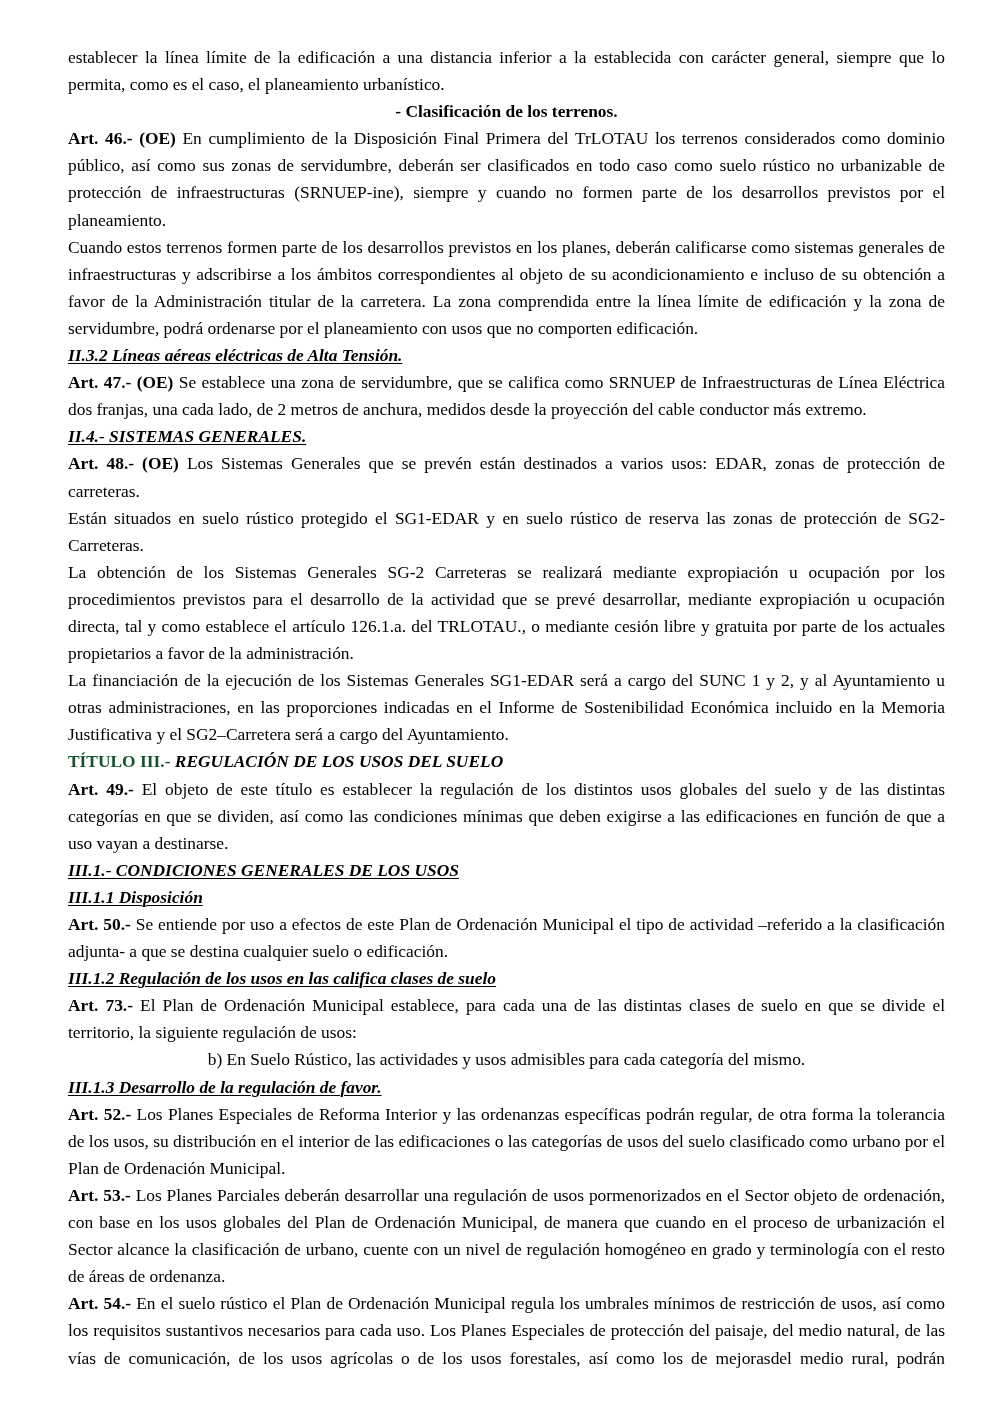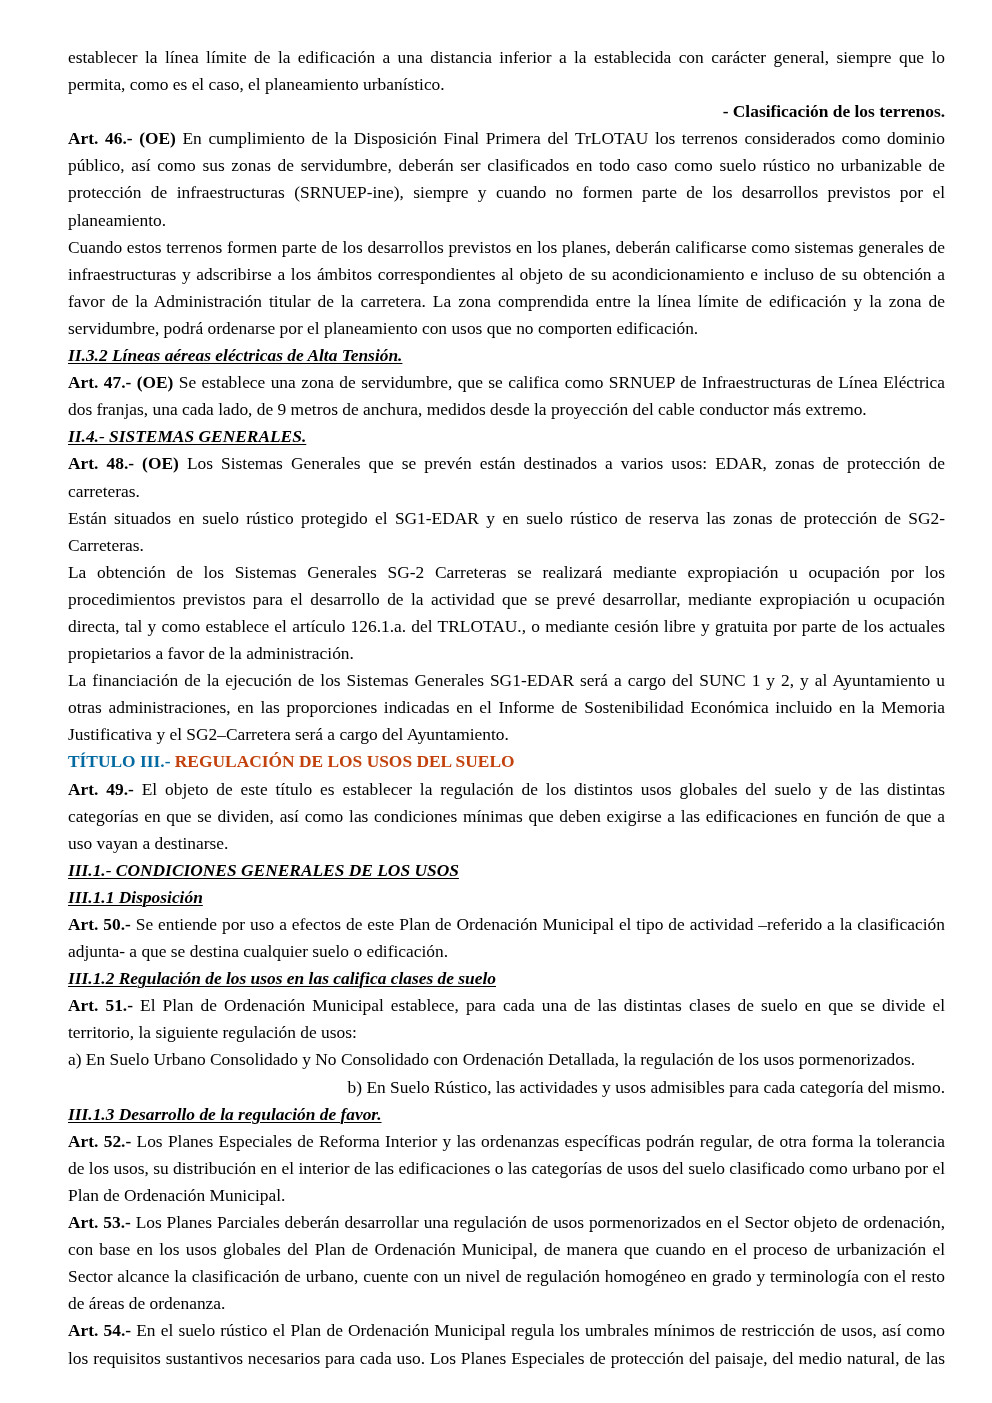--- a/index.html
+++ b/index.html
@@ -25,21 +25,21 @@
   }
   p.para {
     margin: 0;
     padding: 0;
     text-align: justify;
     text-justify: inter-word;
     hyphens: none;
   }
   
   p.para.nojust {
-    text-align: right;
+    text-align: center;
   }
   .b {
     font-weight: bold;
   }
   h2.heading {
     margin: 0;
     padding: 0;
     font-size: 17.4px;
     line-height: 27.1px;
     font-weight: bold;
@@ -53,45 +53,46 @@
     display: inline;
   }
   h1.title-line {
     margin: 0;
     padding: 0;
     font-size: 17.4px;
     line-height: 27.1px;
     font-weight: bold;
   }
   .titulo-grey {
-    color: #0369a1;
+    color: #14532d;
     font-weight: bold;
   }
   .titulo-black {
-    color: #c2410c;
+    color: #000000;
     font-weight: bold;
+    font-style: italic;
   }
 </style>
 </head>
 <body>
 
 <div class="page">
   <div class="doc-body">
 
     <p class="para">establecer la línea límite de la edificación a una distancia inferior a la establecida con carácter general, siempre que lo permita, como es el caso, el planeamiento urbanístico.</p>
 
     <p class="para nojust"><span class="b">- Clasificación de los terrenos.</span></p>
 
     <p class="para"><span class="b">Art. 46.- (OE)</span><span> En cumplimiento de la Disposición Final Primera del TrLOTAU los terrenos considerados como dominio público, así como sus zonas de servidumbre, deberán ser clasificados en todo caso como suelo rústico no urbanizable de protección de infraestructuras (SRNUEP-ine), siempre y cuando no formen parte de los desarrollos previstos por el planeamiento.</span></p>
 
     <p class="para">Cuando estos terrenos formen parte de los desarrollos previstos en los planes, deberán calificarse como sistemas generales de infraestructuras y adscribirse a los ámbitos correspondientes al objeto de su acondicionamiento e incluso de su obtención a favor de la Administración titular de la carretera. La zona comprendida entre la línea límite de edificación y la zona de servidumbre, podrá ordenarse por el planeamiento con usos que no comporten edificación.</p>
 
     <h2 class="heading"><span class="htxt">II.3.2 Líneas aéreas eléctricas de Alta Tensión.</span></h2>
 
-    <p class="para"><span class="b">Art. 47.- (OE)</span><span> Se establece una zona de servidumbre, que se califica como SRNUEP de Infraestructuras de Línea Eléctrica dos franjas, una cada lado, de 9 metros de anchura, medidos desde la proyección del cable conductor más extremo.</span></p>
+    <p class="para"><span class="b">Art. 47.- (OE)</span><span> Se establece una zona de servidumbre, que se califica como SRNUEP de Infraestructuras de Línea Eléctrica dos franjas, una cada lado, de 2 metros de anchura, medidos desde la proyección del cable conductor más extremo.</span></p>
 
     <h2 class="heading"><span class="htxt">II.4.- SISTEMAS GENERALES.</span></h2>
 
     <p class="para"><span class="b">Art. 48.- (OE)</span><span> Los Sistemas Generales que se prevén están destinados a varios usos: EDAR, zonas de protección de carreteras.</span></p>
 
     <p class="para">Están situados en suelo rústico protegido el SG1-EDAR y en suelo rústico de reserva las zonas de protección de SG2-Carreteras.</p>
 
     <p class="para">La obtención de los Sistemas Generales  SG-2 Carreteras se realizará mediante expropiación u ocupación por los procedimientos previstos para el desarrollo de la actividad que se prevé desarrollar, mediante expropiación u ocupación directa, tal y como establece el artículo 126.1.a. del TRLOTAU., o mediante cesión libre y gratuita por parte de los actuales propietarios a favor de la administración.</p>
 
 
@@ -102,23 +103,22 @@
     <p class="para"><span class="b">Art. 49.-</span><span> El objeto de este título es establecer la regulación de los distintos usos globales del suelo y de las distintas categorías en que se dividen, así como las condiciones mínimas que deben exigirse a las edificaciones en función de que a uso vayan a destinarse.</span></p>
 
     <h2 class="heading"><span class="htxt">III.1.- CONDICIONES GENERALES DE LOS USOS</span></h2>
 
     <h2 class="heading"><span class="htxt">III.1.1 Disposición</span></h2>
 
     <p class="para"><span class="b">Art. 50.-</span><span> Se entiende por uso a efectos de este Plan de Ordenación Municipal el tipo de actividad –referido a la clasificación adjunta- a que se destina cualquier suelo o edificación.</span></p>
 
     <h2 class="heading"><span class="htxt">III.1.2 Regulación de los usos en las califica clases de suelo</span></h2>
 
-    <p class="para"><span class="b">Art. 51.-</span><span> El Plan de Ordenación Municipal establece, para cada una de las distintas clases de suelo en que se divide el territorio, la siguiente regulación de usos:</span></p>
+    <p class="para"><span class="b">Art. 73.-</span><span> El Plan de Ordenación Municipal establece, para cada una de las distintas clases de suelo en que se divide el territorio, la siguiente regulación de usos:</span></p>
 
-    <p class="para">a) En Suelo Urbano Consolidado y No Consolidado con Ordenación Detallada, la regulación de los usos pormenorizados.</p>
 
     <p class="para nojust">b) En Suelo Rústico, las actividades y usos admisibles para cada categoría del mismo.</p>
 
     <h2 class="heading"><span class="htxt">III.1.3 Desarrollo de la regulación de favor.</span></h2>
 
     <p class="para"><span class="b">Art. 52.-</span><span> Los Planes Especiales de Reforma Interior y las ordenanzas específicas podrán regular, de otra forma la tolerancia de los usos, su distribución en el interior de las edificaciones o las categorías de usos del suelo clasificado como urbano por el Plan de Ordenación Municipal.</span></p>
 
     <p class="para"><span class="b">Art. 53.-</span><span> Los Planes Parciales deberán desarrollar una regulación de usos pormenorizados en el Sector objeto de ordenación, con base en los usos globales del Plan de Ordenación Municipal, de manera que cuando en el proceso de urbanización el Sector alcance la clasificación de urbano, cuente con un nivel de regulación homogéneo en grado y terminología con el resto de áreas de ordenanza.</span></p>
 
     <p class="para"><span class="b">Art. 54.-</span><span> En el suelo rústico el Plan de Ordenación Municipal regula los umbrales mínimos de restricción de usos, así como los requisitos sustantivos necesarios para cada uso. Los Planes Especiales de protección del paisaje, del medio natural, de las vías de comunicación, de los usos agrícolas o de los usos forestales, así como los de mejorasdel medio rural, podrán establecer mayores niveles de protección o incluir la prohibición de otros usos que se consideren perjudiciales.</span></p>

